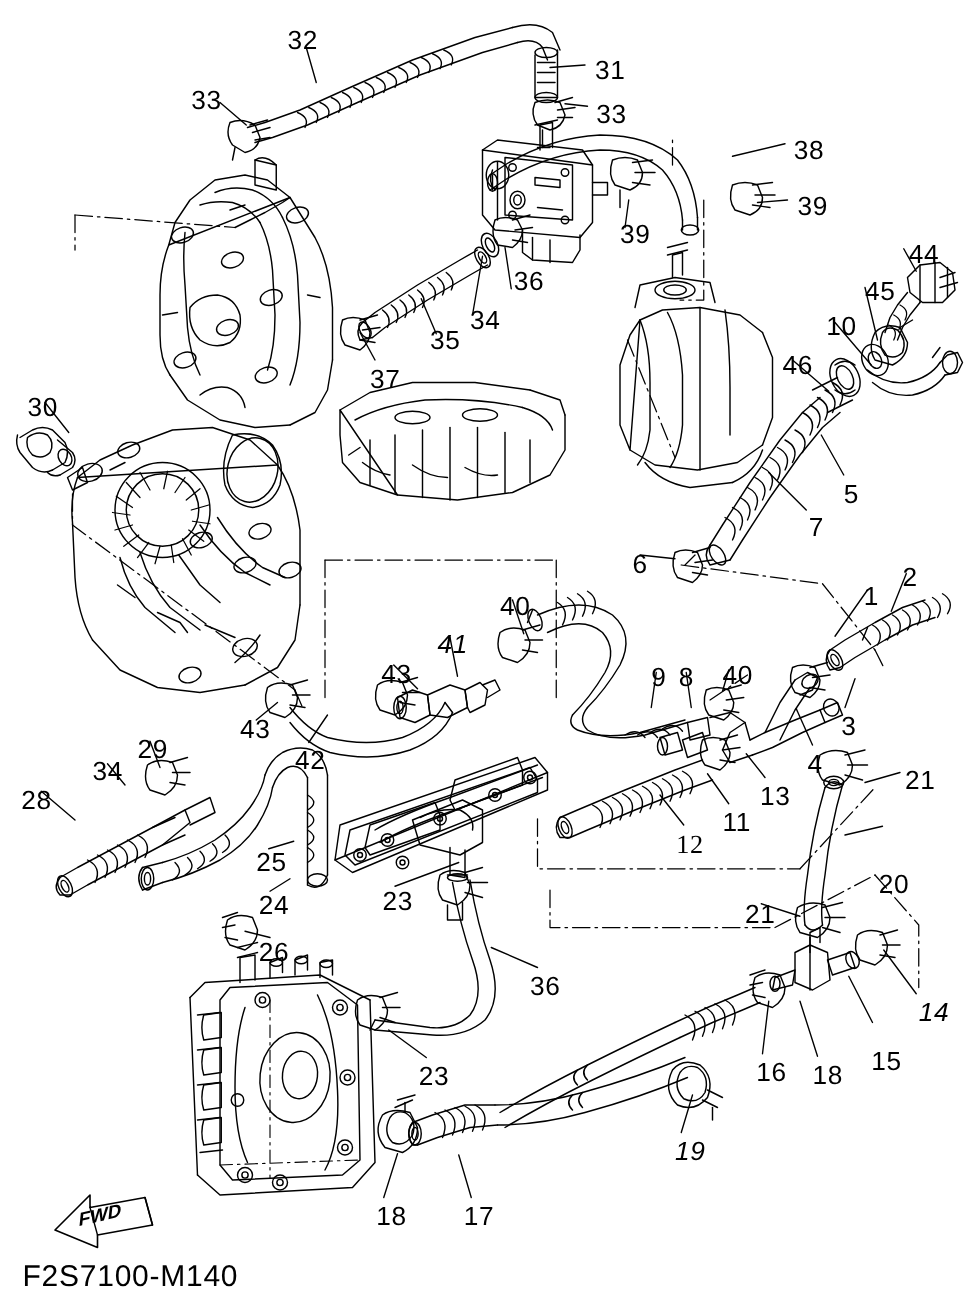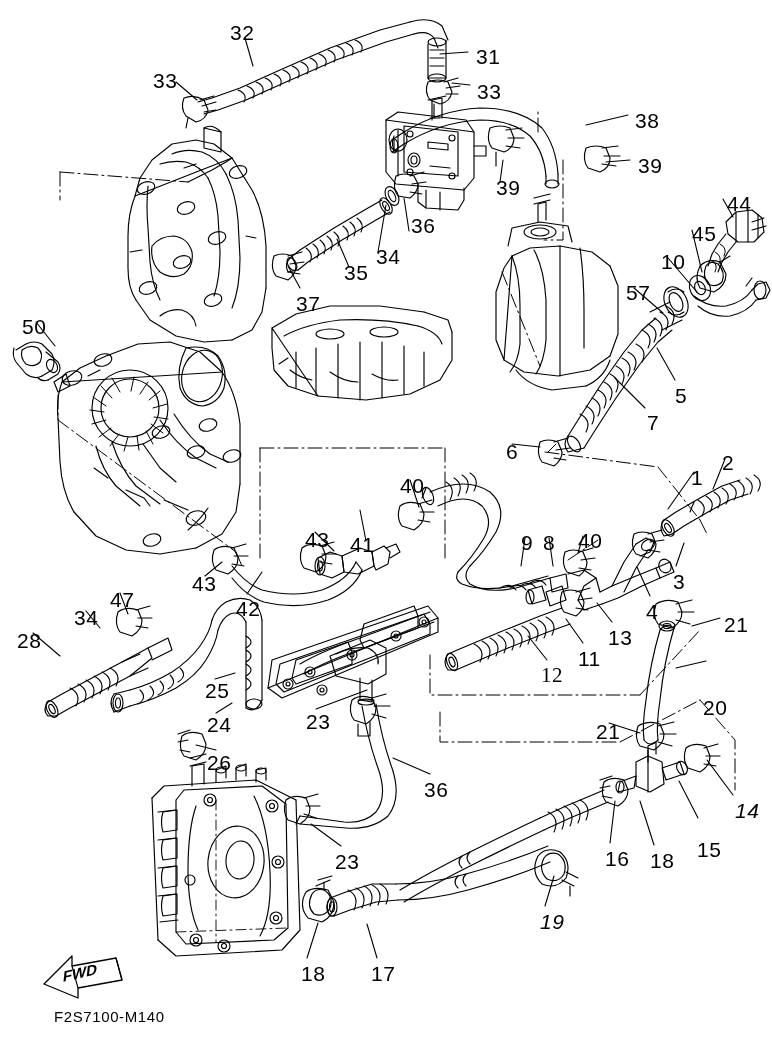--- a/index.html
+++ b/index.html
@@ -20,25 +20,24 @@
     color:#000;
     letter-spacing:0.5px;
     white-space:nowrap;
     line-height:1;
     -webkit-font-smoothing:antialiased;
   }
   #partno{
     position:absolute;
     left:18px;top:1008px;
     font-family:"Liberation Sans",sans-serif;
-    font-size:15px;
+    font-size:24px;
     color:#000;
     letter-spacing:0.6px;
     white-space:nowrap;
-    margin-left:36px;
   }
   #fwdlabel{
     position:absolute;
     left:63px;top:964px;
     font-family:"Liberation Sans",sans-serif;
     font-size:15px;
     font-weight:700;
     color:#000;
     transform:skewY(-13deg) skewX(-6deg);
     letter-spacing:0px;
@@ -936,37 +935,37 @@
       <div class="callout" style="left: 724px; top: 614px;">21</div>
       <div class="callout" style="left: 596px; top: 721px;">21</div>
       <div class="callout" style="left: 424px; top: 779px;">36</div>
       <div class="callout" style="left: 306px; top: 711px;">23</div>
       <div class="callout" style="left: 335px; top: 851px;">23</div>
       <div class="callout" style="left: 207px; top: 714px;">24</div>
       <div class="callout" style="left: 205px; top: 680px;">25</div>
       <div class="callout" style="left: 207px; top: 752px;">26</div>
       <div class="callout" style="left: 74px; top: 607px;">34</div>
       <div class="callout" style="left: 17px; top: 630px;">28</div>
-      <div class="callout" style="left: 110px; top: 589px;">47</div>
-      <div class="callout" style="left: 22px; top: 316px;">50</div>
+      <div class="callout" style="left: 110px; top: 589px;">29</div>
+      <div class="callout" style="left: 22px; top: 316px;">30</div>
       <div class="callout" style="left: 476px; top: 46px;">31</div>
       <div class="callout" style="left: 230px; top: 22px;">32</div>
       <div class="callout" style="left: 153px; top: 70px;">33</div>
       <div class="callout" style="left: 477px; top: 81px;">33</div>
       <div class="callout" style="left: 376px; top: 246px;">34</div>
       <div class="callout" style="left: 344px; top: 262px;">35</div>
       <div class="callout" style="left: 411px; top: 215px;">36</div>
       <div class="callout" style="left: 296px; top: 293px;">37</div>
       <div class="callout" style="left: 635px; top: 110px;">38</div>
       <div class="callout" style="left: 496px; top: 177px;">39</div>
       <div class="callout" style="left: 638px; top: 155px;">39</div>
       <div class="callout" style="left: 400px; top: 475px;">40</div>
       <div class="callout" style="left: 578px; top: 530px;">40</div>
-      <div class="callout" style="left: 350px; top: 534px;">41</div>
+      <div class="callout" style="left: 350px; top: 505px; font-style: italic;">41</div>
       <div class="callout" style="left: 236px; top: 598px;">42</div>
       <div class="callout" style="left: 305px; top: 529px;">43</div>
       <div class="callout" style="left: 192px; top: 573px;">43</div>
       <div class="callout" style="left: 727px; top: 193px;">44</div>
       <div class="callout" style="left: 692px; top: 223px;">45</div>
-      <div class="callout" style="left: 626px; top: 282px;">57</div>
+      <div class="callout" style="left: 626px; top: 282px;">46</div>
     </div>
 
 </div>
 
 </body></html>

